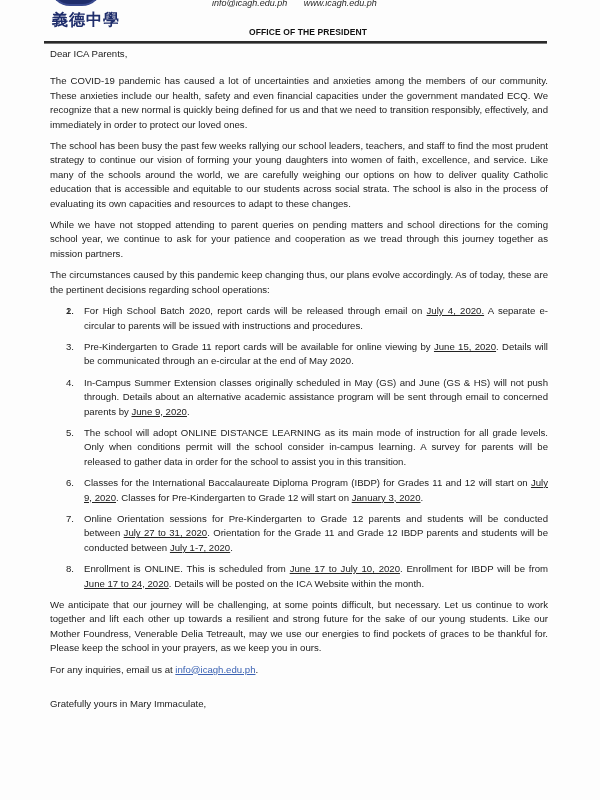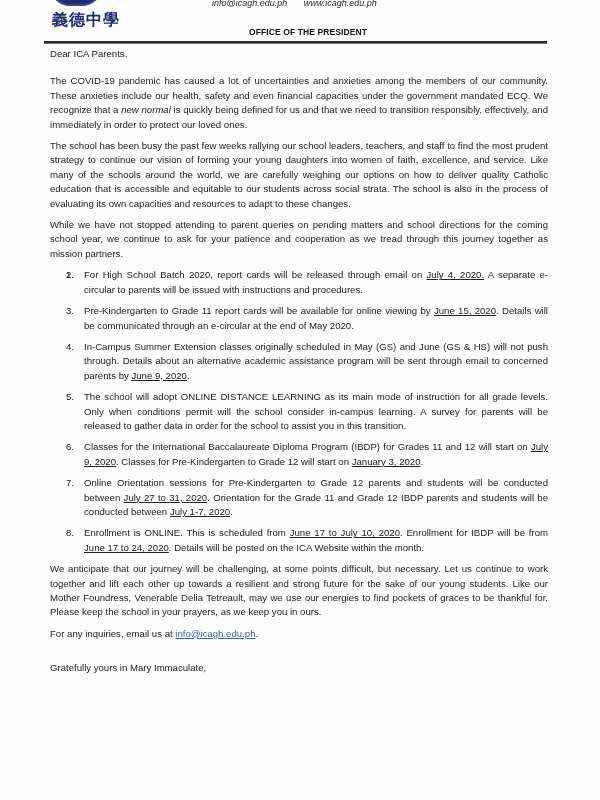--- a/index.html
+++ b/index.html
@@ -76,21 +76,21 @@
       line-height: 14.4px;
       color: #222;
     }
     .body p {
       margin: 0 0 7px 0;
       text-align: justify;
     }
     .date { margin-bottom: 12px !important; }
     .salutation { margin-bottom: 13px !important; }
     .greeting { margin-bottom: 7px !important; }
-    .i { font-style: italic; }
+    .i { }
     .u { text-decoration: underline; }
     ol.decisions {
       margin: 0 0 6px 0;
       padding: 0;
       list-style: none;
     }
     ol.decisions li {
       position: relative;
       padding-left: 34px;
       margin-bottom: 7px;
@@ -129,20 +129,21 @@
 
   <div class="body">
     <p class="salutation">Dear ICA Parents,</p>
 
     <p><span>The COVID-19 pandemic has caused a lot of uncertainties and anxieties among the members of our community. These anxieties include our health, safety and even financial capacities under the government mandated ECQ. We recognize that a </span><span class="i">new normal</span><span> is quickly being defined for us and that we need to transition responsibly, effectively, and immediately in order to protect our loved ones.</span></p>
 
     <p><span>The school has been busy the past few weeks rallying our school leaders, teachers, and staff to find the most prudent strategy to continue our vision of forming your young daughters into women of faith, excellence, and service. Like many of the schools around the world, we are carefully weighing our options on how to deliver quality Catholic education that is accessible and equitable to our students across social strata. The school is also in the process of evaluating its own capacities and resources to adapt to </span><span>these changes</span><span>.</span></p>
 
     <p>While we have not stopped attending to parent queries on pending matters and school directions for the coming school year, we continue to ask for your patience and cooperation as we tread through this journey together as mission partners.</p>
 
+    <p><span>The circumstances caused by this pandemic keep changing thus, our plans evolve accordingly. As of today, </span><span>these are the pertinent decisions regarding school operations:</span></p>
 
     <ol class="decisions">
       <li>
         <span class="num">1.</span>
       </li>
       <li>
         <span class="num">2.</span><span>For High School Batch 2020, report cards will be released through email on </span><span class="u">July 4, 2020.</span><span> A separate e-circular to parents will be issued with instructions and procedures.</span>
       </li>
       <li>
         <span class="num">3.</span><span>Pre-Kindergarten to Grade 11 report cards will be available for online viewing by </span><span class="u">June 15, 2020</span><span>. Details will be communicated through an e-circular at the end of May 2020.</span>

